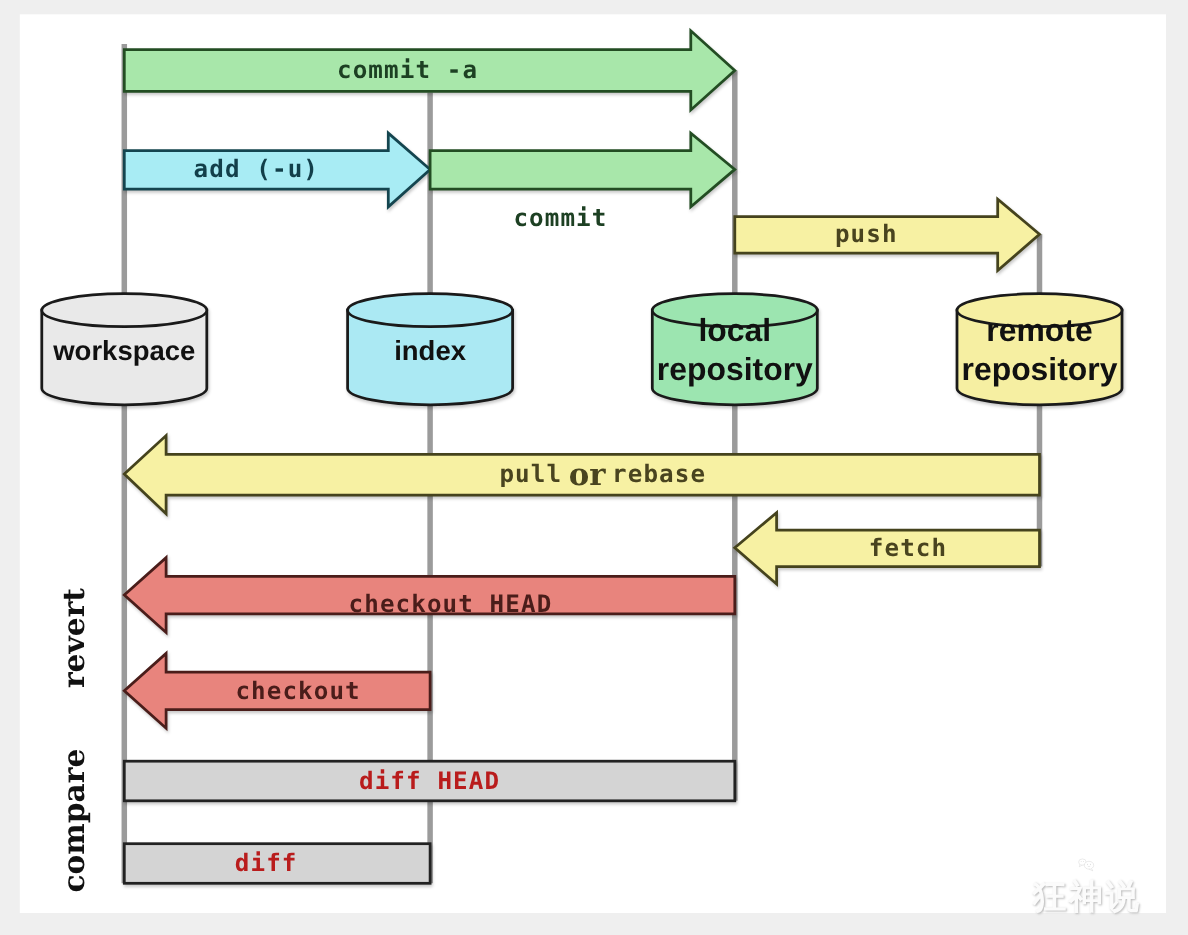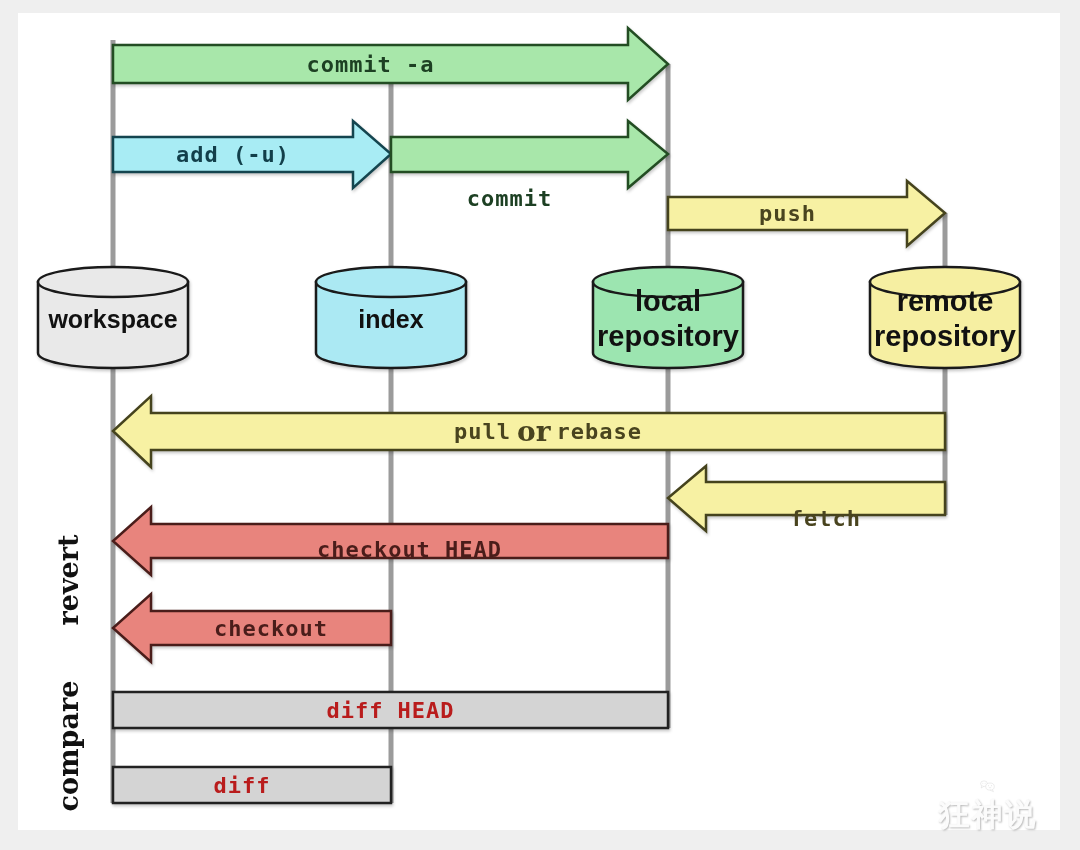--- a/index.html
+++ b/index.html
@@ -78,21 +78,21 @@
     </g>
   </svg>
 
   <div class="lbl lbl-green" style="left:113px;top:45px;width:515px;height:38px;">commit -a</div>
   <div class="lbl lbl-cyan" style="left:113px;top:137px;width:240px;height:35px;">add (-u)</div>
   <div class="lbl lbl-green" style="left:391px;top:137px;width:237px;height:35px;margin-top:44px;">commit</div>
   <div class="lbl lbl-yellow" style="left:668px;top:197px;width:239px;height:33px;">push</div>
   <div class="lbl lbl-yellow" style="left:151px;top:413px;width:794px;height:37px;">
     <span>pull</span><span class="or-word">or</span><span>rebase</span>
   </div>
-  <div class="lbl lbl-yellow" style="left:706px;top:482px;width:239px;height:33px;margin-top:20px;">fetch</div>
+  <div class="lbl lbl-yellow" style="left:706px;top:482px;width:239px;height:33px;">fetch</div>
   <div class="lbl lbl-red" style="left:151px;top:524px;width:517px;height:50px;">checkout HEAD</div>
   <div class="lbl lbl-red" style="left:151px;top:611px;width:240px;height:34px;">checkout</div>
   <div class="lbl lbl-gray" style="left:113px;top:692px;width:555px;height:36px;">diff HEAD</div>
   <div class="lbl lbl-gray" style="left:113px;top:767px;width:258px;height:36px;">diff</div>
 
   <div class="cyl-lbl" style="left:38px;top:270px;width:150px;height:98px;font-size:25px;">workspace</div>
   <div class="cyl-lbl" style="left:316px;top:270px;width:150px;height:98px;font-size:25px;">index</div>
   <div class="cyl-lbl" style="left:593px;top:270px;width:150px;height:98px;">
     <span>local</span>
     <span>repository</span>

